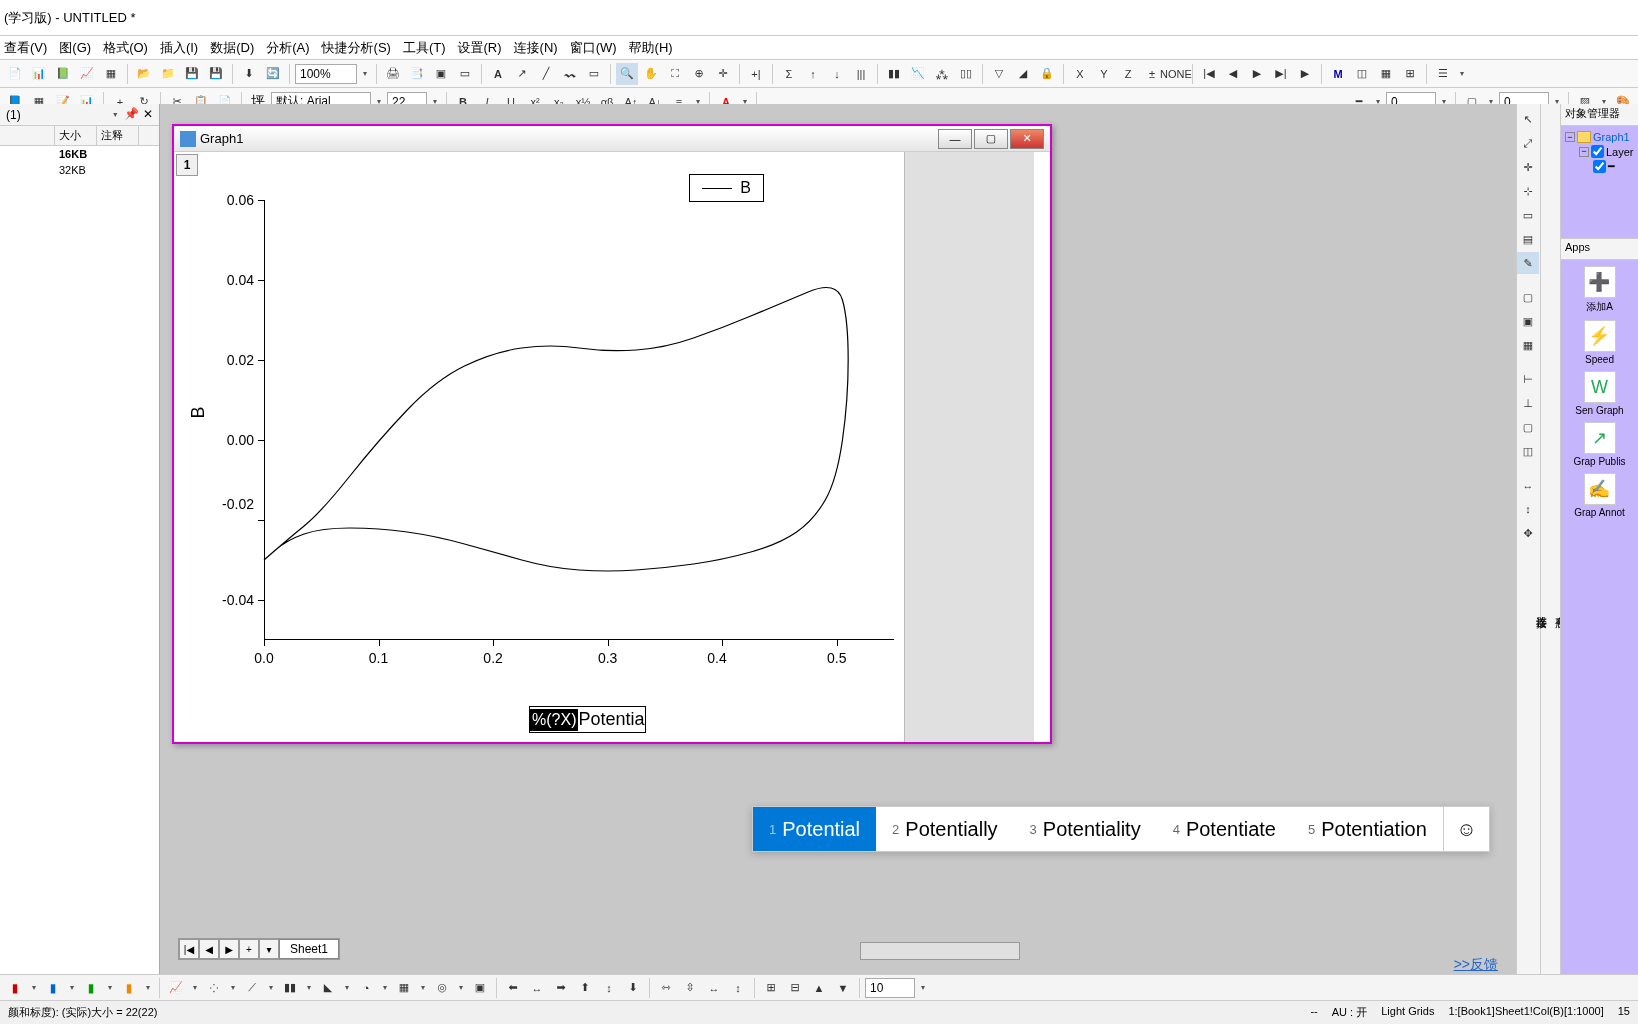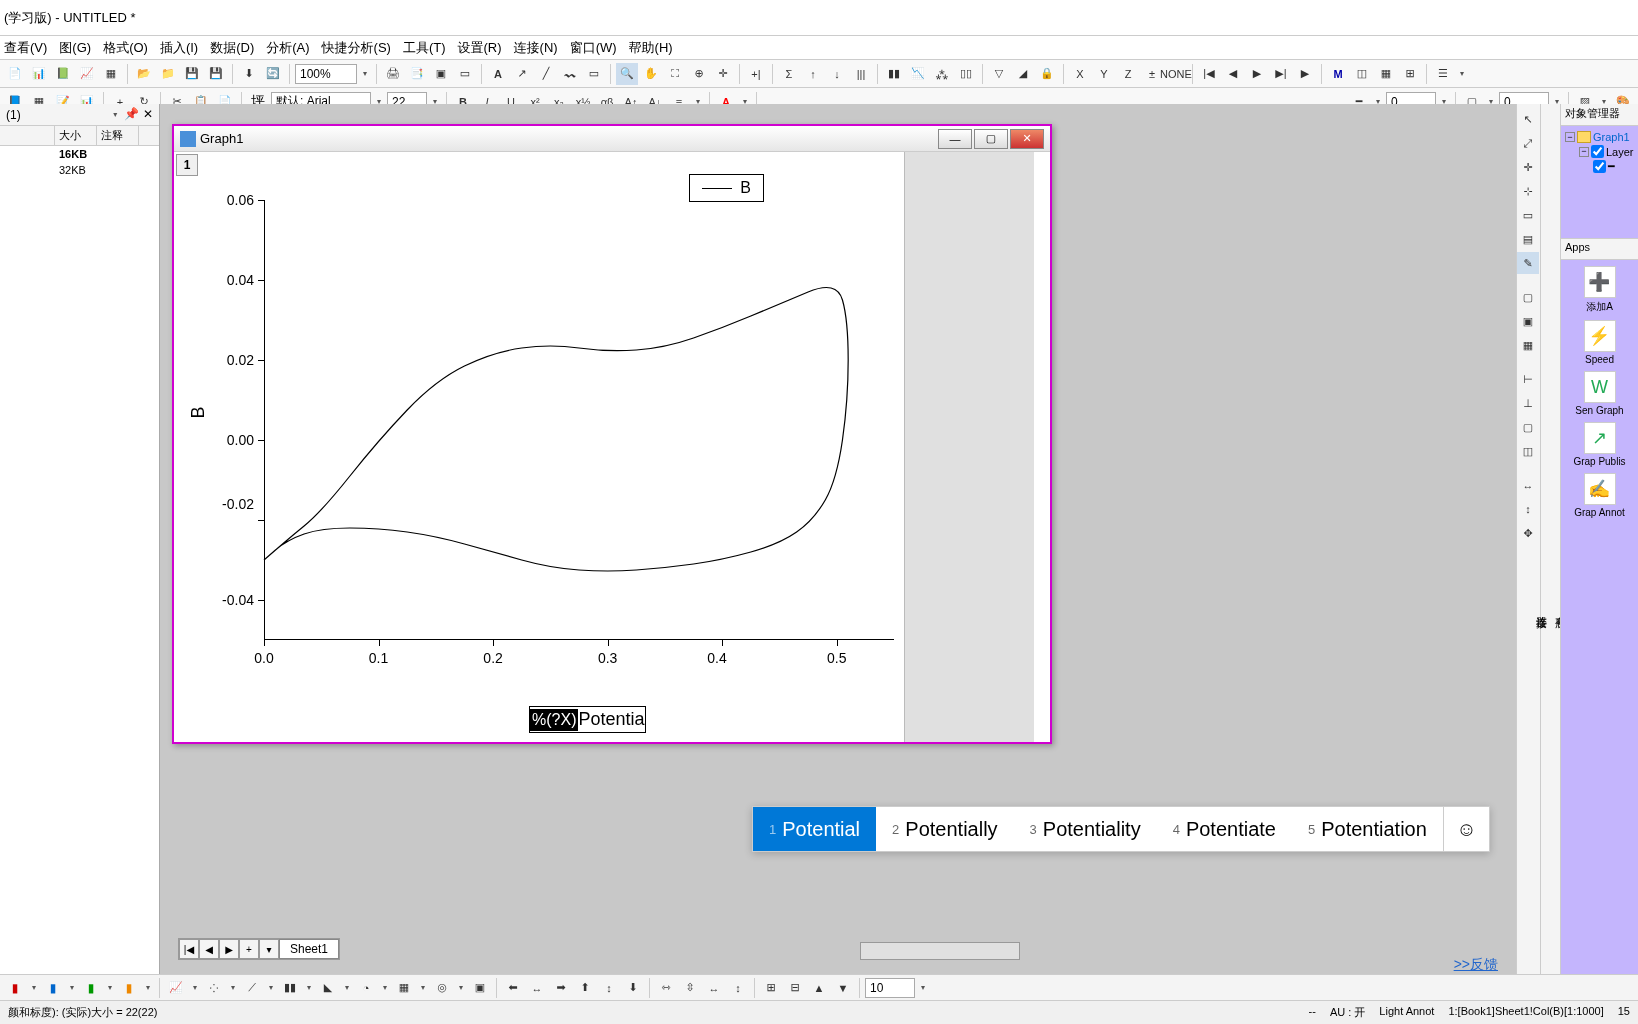--- a/index.html
+++ b/index.html
@@ -488,17 +488,17 @@
   <div class="tool-sep"></div>
   <input class="tool-input" style="width: 50px;" value="10">
   <div class="tool-drop">▾</div>
 </div>
 
 <div class="statusbar">
   <span>颜和标度): (实际)大小 = 22(22)</span>
   <div class="right">
     <span>--</span>
     <span>AU : 开</span>
-    <span>Light Annot</span>
+    <span>Light Grids</span>
     <span>1:[Book1]Sheet1!Col(B)[1:1000]</span>
     <span>15</span>
   </div>
 </div>
 
 </body></html>

